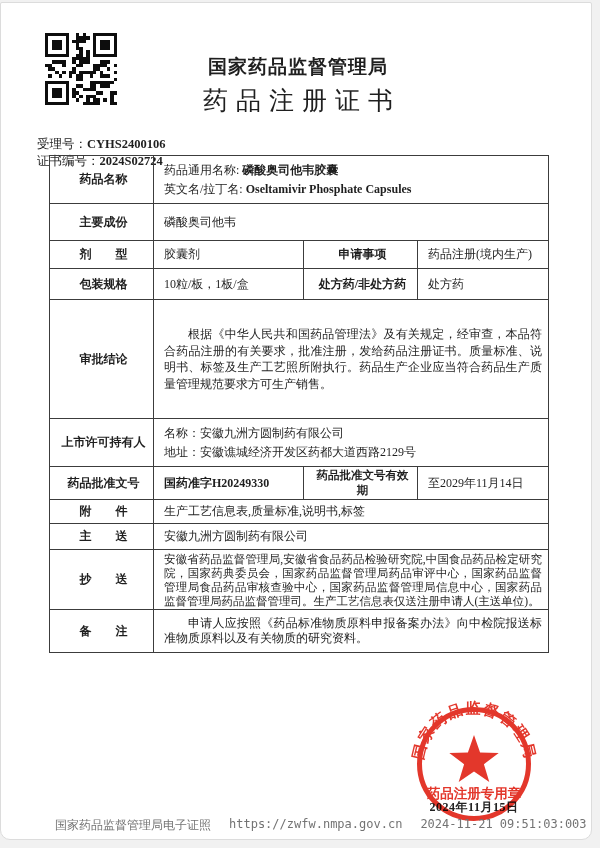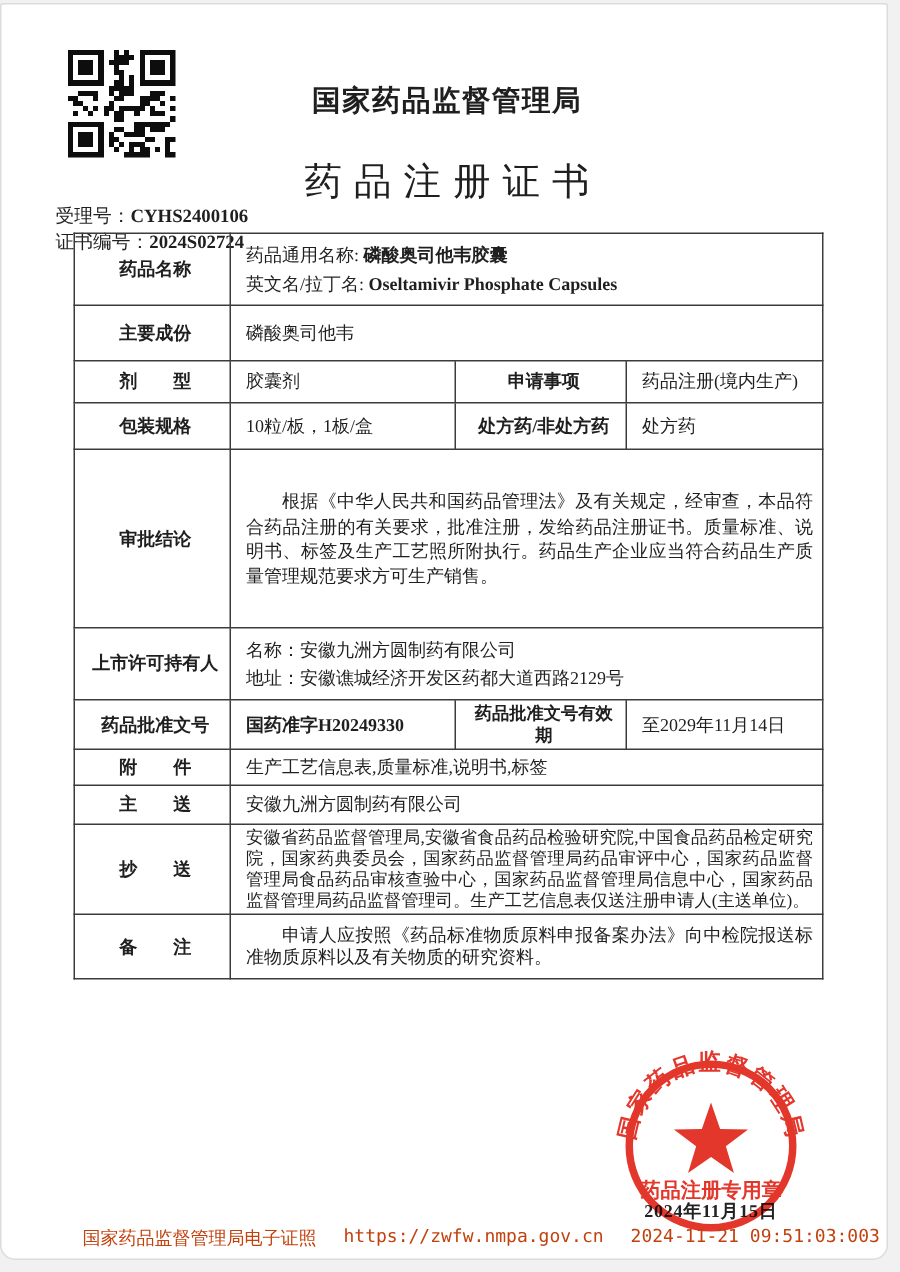--- a/index.html
+++ b/index.html
@@ -3,36 +3,36 @@
 <meta charset="utf-8">
 <style>
   html,body{margin:0;padding:0;width:600px;height:848px;overflow:hidden;background:#f1f1f1;
     font-family:"Liberation Serif",serif;color:#1f1f1f;}
   .page{position:absolute;left:0;top:2px;width:592px;height:838px;background:#fff;
     border:1px solid #dcdcdc;border-radius:2px 2px 10px 10px;box-sizing:border-box;}
   .abs{position:absolute;}
   .authority{left:0;top:54px;width:596px;text-align:center;
     font-family:"Liberation Sans",sans-serif;font-weight:bold;font-size:19px;letter-spacing:1px;}
   .cert-title{left:0;top:84px;width:596px;text-align:center;
-    font-size:25px;letter-spacing:8px;text-indent:8px;margin-top:20px;}
+    font-size:25px;letter-spacing:8px;text-indent:8px;}
   .meta{left:37px;top:136px;width:511px;display:flex;justify-content:space-between;
     font-size:12.5px;box-sizing:border-box;padding-right:16px;flex-direction:column;}
   .meta b{font-family:"Liberation Serif",serif;}
   table.cert{position:absolute;left:49px;top:155px;width:499px;border-collapse:collapse;
     table-layout:fixed;border:1.5px solid #3c3c3c;}
   table.cert td{border:1px solid #3c3c3c;vertical-align:middle;font-size:12px;
     padding:1px 6px 1px 10px;overflow:hidden;}
   td.lab{font-weight:bold;text-align:center;font-size:12.5px;padding:1px 2px;}
   .two-line div{line-height:19px;}
   .bold-val{font-weight:bold;}
   .para{line-height:16.5px;text-align:justify;}
   .indent{text-indent:2em;}
   .tight{line-height:14px;font-size:11.5px;}
   .footer{left:55px;top:817px;width:540px;display:flex;gap:18px;
-    font-family:"DejaVu Sans Mono",monospace;font-size:12px;color:#c2410c;white-space:nowrap;}
+    font-family:"DejaVu Sans Mono",monospace;font-size:12px;color:#737373;white-space:nowrap;}
   #qr-wrap{left:45px;top:33px;width:72px;height:72px;}
   #qr-svg{width:72px;height:72px;shape-rendering:crispEdges;}
   #seal-svg{left:409px;top:699px;width:130px;height:130px;mix-blend-mode:multiply;opacity:.93;}
   .seal-date{left:409px;top:799px;width:130px;text-align:center;font-size:12px;
     font-weight:bold;color:#222;letter-spacing:.5px;}
 </style>
 </head>
 <body>
 
 <div class="page"></div>

